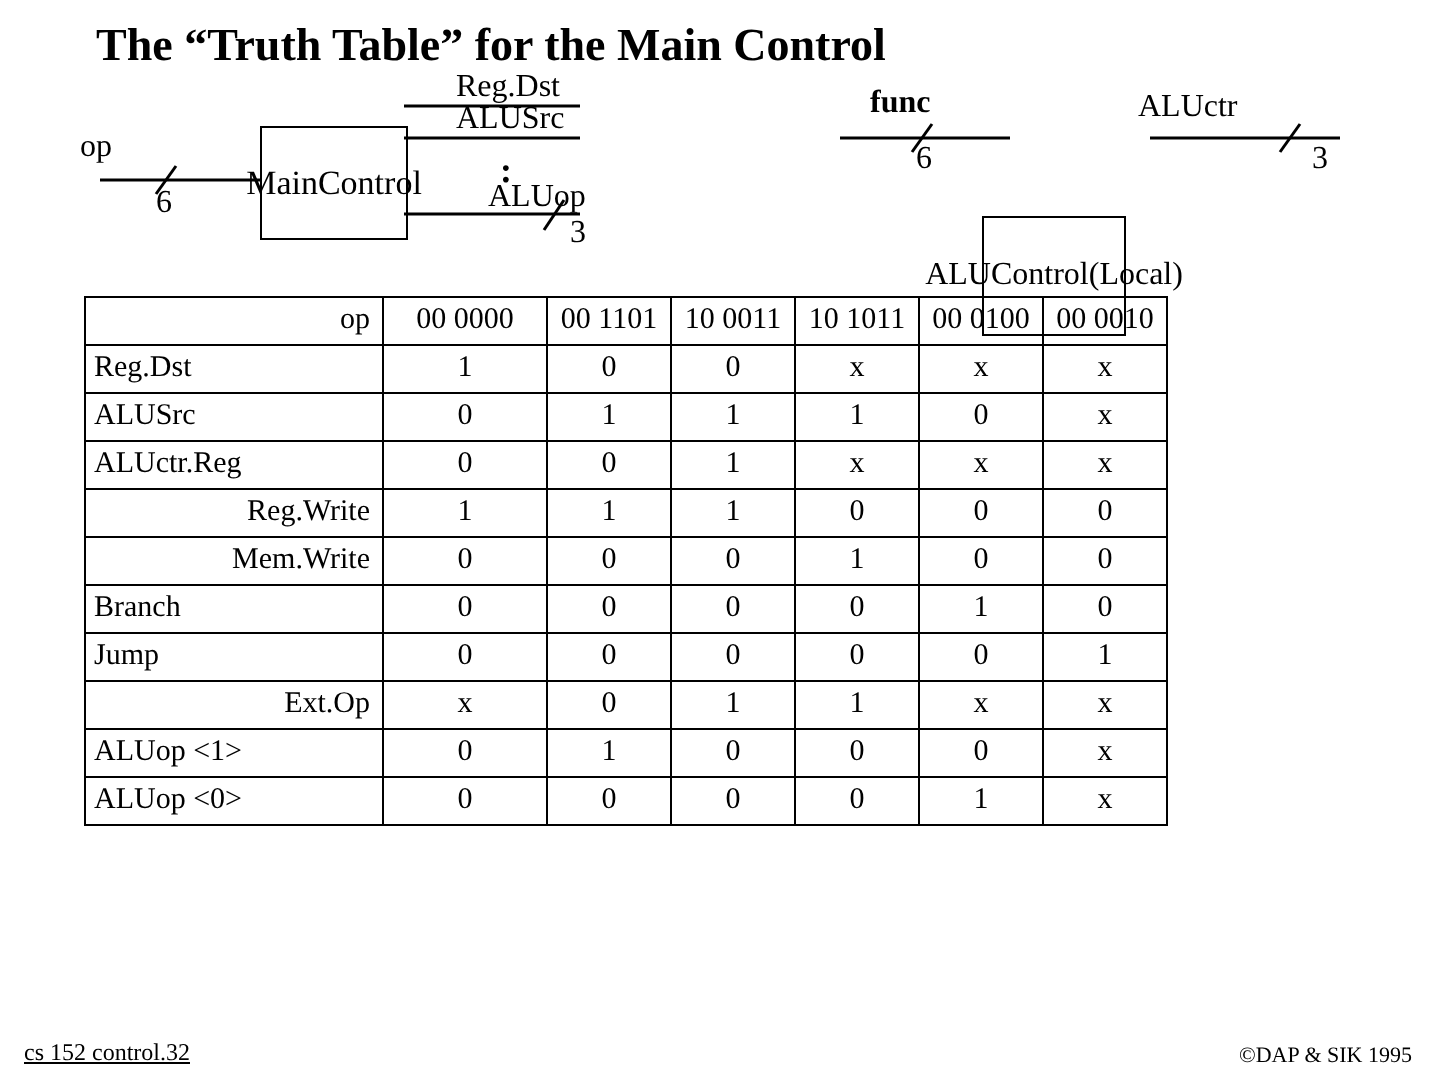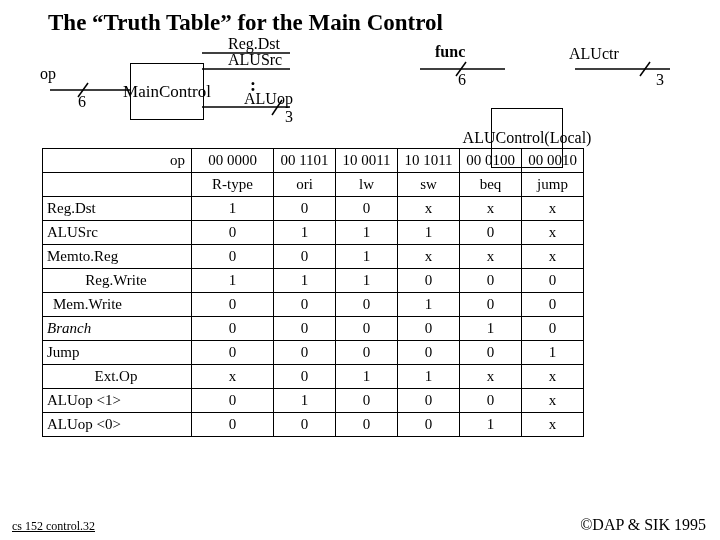--- a/index.html
+++ b/index.html
@@ -59,21 +59,21 @@
   table.truth th.rowh {
     text-align: left;
     padding-left: 4px;
     padding-right: 6px;
     width: 132px;
   }
   table.truth col.c1 { width: 82px; }
   table.truth col.cx { width: 62px; }
 
   .footer-l { position:absolute; bottom:6px; left:12px; font-size:12px;text-decoration:underline; }
-  .footer-r { position:absolute; bottom:6px; right:14px; font-size:16px; }
+  .footer-r { position:absolute; bottom:6px; right:14px; font-size:11px; }
 </style>
 </head>
 <body>
 
 <div class="title">The “Truth Table” for the Main Control</div>
 
 <div class="diagram">
   <svg class="diagram-lines">
 
     <line x1="10" y1="45" x2="90" y2="45" stroke="#000" stroke-width="1.5"></line>
@@ -132,93 +132,84 @@
       <tr>
         <th class="rowh" style="text-align: right;">op</th>
         <td>00 0000</td>
         <td>00 1101</td>
         <td>10 0011</td>
         <td>10 1011</td>
         <td>00 0100</td>
         <td>00 0010</td>
       </tr>
       <tr>
-        <th class="rowh" style="text-align: left;"></th>
-        <td>R-type</td>
-        <td>ori</td>
-        <td>lw</td>
-        <td>sw</td>
-        <td>beq</td>
-        <td>jump</td>
-      </tr>
-      <tr>
         <th class="rowh" style="text-align: left;">Reg.Dst</th>
         <td>1</td>
         <td>0</td>
         <td>0</td>
         <td>x</td>
         <td>x</td>
         <td>x</td>
       </tr>
       <tr>
         <th class="rowh" style="text-align: left;">ALUSrc</th>
         <td>0</td>
         <td>1</td>
         <td>1</td>
         <td>1</td>
         <td>0</td>
         <td>x</td>
       </tr>
       <tr>
-        <th class="rowh" style="text-align: left;">Memto.Reg</th>
-        <td>0</td>
-        <td>0</td>
-        <td>1</td>
-        <td>x</td>
-        <td>x</td>
-        <td>x</td>
-      </tr>
-      <tr>
-        <th class="rowh" style="text-align: center;">Reg.Write</th>
-        <td>1</td>
-        <td>1</td>
-        <td>1</td>
-        <td>0</td>
-        <td>0</td>
-        <td>0</td>
-      </tr>
-      <tr>
-        <th class="rowh" style="text-align: left; padding-left: 10px;">Mem.Write</th>
-        <td>0</td>
-        <td>0</td>
-        <td>0</td>
-        <td>1</td>
-        <td>0</td>
-        <td>0</td>
-      </tr>
-      <tr>
-        <th class="rowh" style="text-align: left; font-style: italic;">Branch</th>
+        <th class="rowh" style="text-align: left;">ALUctr.Reg</th>
+        <td>0</td>
+        <td>0</td>
+        <td>1</td>
+        <td>x</td>
+        <td>x</td>
+        <td>x</td>
+      </tr>
+      <tr>
+        <th class="rowh" style="text-align: right;">Reg.Write</th>
+        <td>1</td>
+        <td>1</td>
+        <td>1</td>
+        <td>0</td>
+        <td>0</td>
+        <td>0</td>
+      </tr>
+      <tr>
+        <th class="rowh" style="text-align: right; padding-left: 10px;">Mem.Write</th>
+        <td>0</td>
+        <td>0</td>
+        <td>0</td>
+        <td>1</td>
+        <td>0</td>
+        <td>0</td>
+      </tr>
+      <tr>
+        <th class="rowh" style="text-align: left;">Branch</th>
         <td>0</td>
         <td>0</td>
         <td>0</td>
         <td>0</td>
         <td>1</td>
         <td>0</td>
       </tr>
       <tr>
         <th class="rowh" style="text-align: left;">Jump</th>
         <td>0</td>
         <td>0</td>
         <td>0</td>
         <td>0</td>
         <td>0</td>
         <td>1</td>
       </tr>
       <tr>
-        <th class="rowh" style="text-align: center; margin-left: 41px;">Ext.Op</th>
+        <th class="rowh" style="text-align: right; margin-left: 41px;">Ext.Op</th>
         <td>x</td>
         <td>0</td>
         <td>1</td>
         <td>1</td>
         <td>x</td>
         <td>x</td>
       </tr>
       <tr>
         <th class="rowh" style="text-align: left; margin-left: 46px;">ALUop &lt;1&gt;</th>
         <td>0</td>

